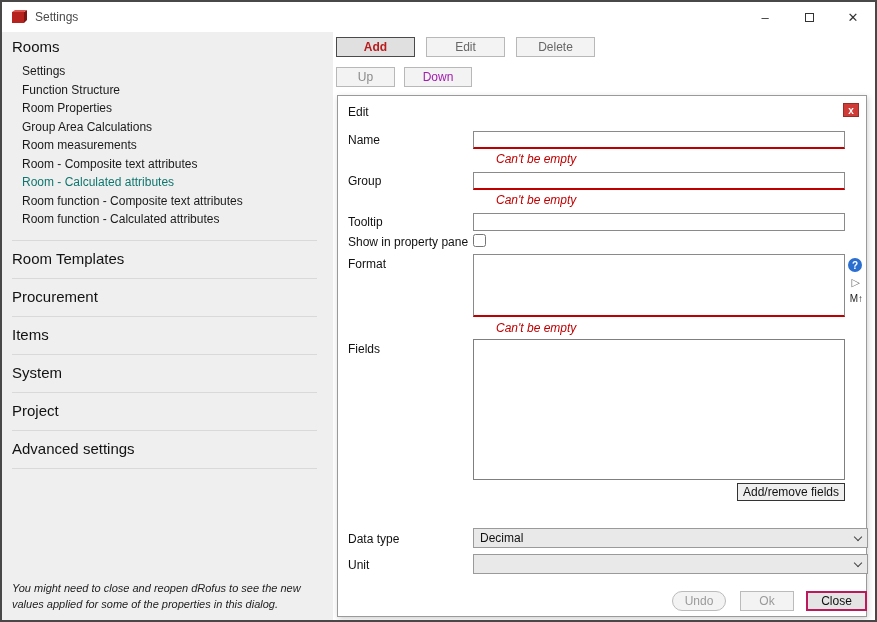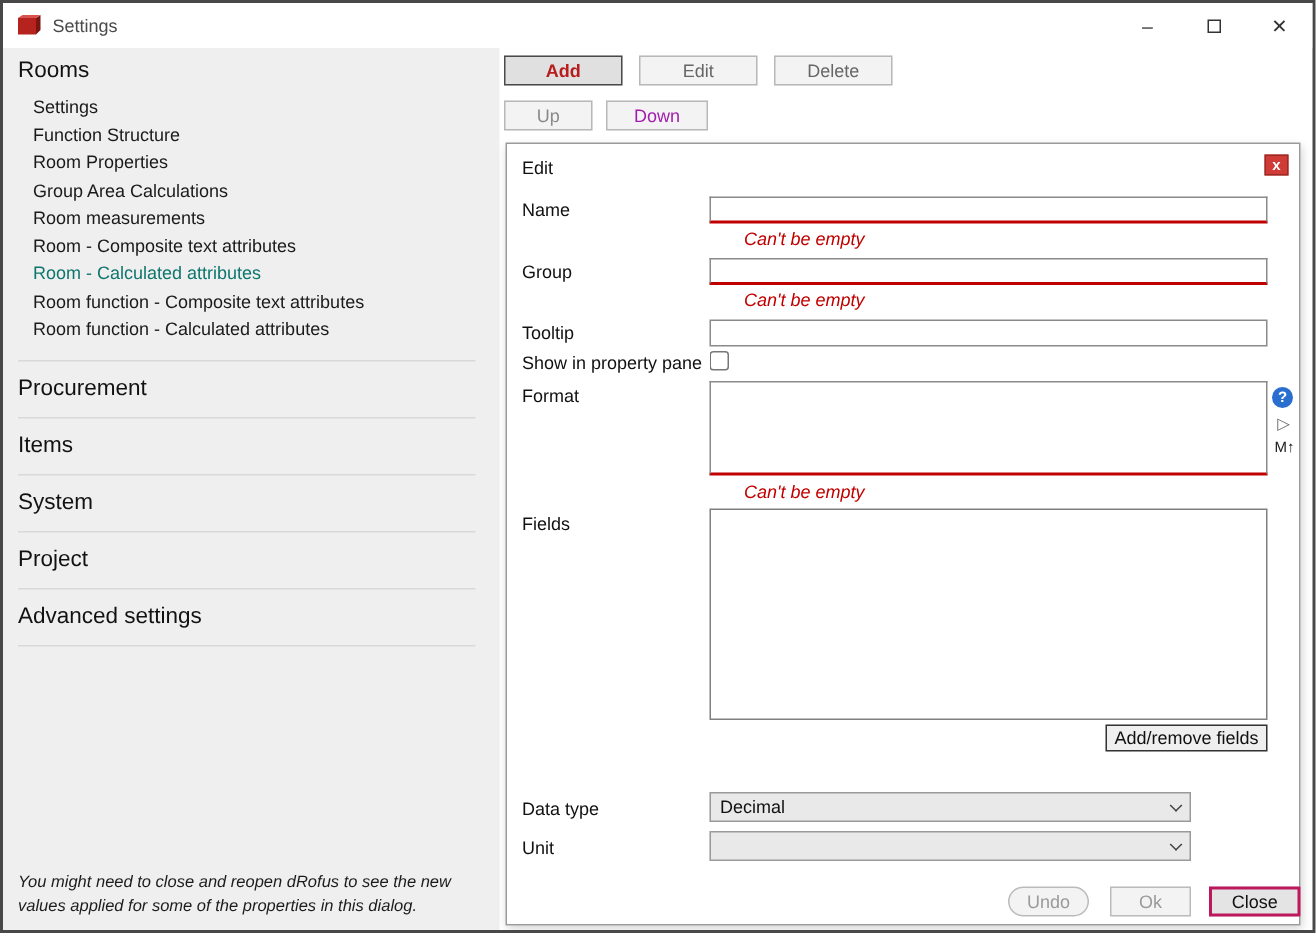--- a/index.html
+++ b/index.html
@@ -49,21 +49,21 @@
          font-size:12px; font-family:inherit; padding:2px 4px; resize:none; }
   .listbox { position:absolute; left:135px; top:243px; width:372px; height:141px; border:1px solid #7f7f7f; background:#fff; }
   .side-icon { position:absolute; cursor:default; }
   .help-icon { right:4px; top:162px; width:14px; height:14px; border-radius:50%; background:#2a6ed0; color:#fff;
                font-size:10px; font-weight:bold; display:flex; align-items:center; justify-content:center; }
   .run-icon  { right:6px; top:180px; font-size:11px; color:#6a6a6a; }
   .case-icon { right:3px; top:197px; font-size:10px; color:#222; }
   .panel-btn { position:absolute; height:18px; background:#efefef; border:1px solid #333; font-size:12px; color:#111;
                display:flex; align-items:center; justify-content:center; padding:0 5px; cursor:default; font-family:inherit; }
   .addremove { top:387px; right:21px; }
-  .dselect { position:absolute; left:135px; width:321px; height:20px; background:#e9e9e9; border:1px solid #9a9a9a;
+  .dselect { position:absolute; left:135px; width:395px; height:20px; background:#e9e9e9; border:1px solid #9a9a9a;
              display:flex; align-items:center; font-size:12px; color:#111; padding:0 6px; cursor:default;gap:22px; }
   .chev { width:6px; height:6px; border-right:1px solid #444; border-bottom:1px solid #444; transform:rotate(45deg);
           margin-left:auto; margin-top:-3px; }
   .bbtn { position:absolute; top:495px; height:20px; font-size:12px; display:flex; align-items:center; justify-content:center;
           background:#f3f3f3; border:1px solid #bbb; cursor:default; font-family:inherit; }
   .bbtn.undo  { left:334px; width:54px; color:#9a9a9a;border-radius:10px; }
   .bbtn.ok    { left:402px; width:54px; color:#9a9a9a; }
   .bbtn.closeb{ left:468px; width:61px; color:#111; border:2px solid #be185d; background:#e4e4e4; }
 </style>
 </head>
@@ -96,20 +96,23 @@
         <div class="tree-item">Settings</div>
         <div class="tree-item">Function Structure</div>
         <div class="tree-item">Room Properties</div>
         <div class="tree-item">Group Area Calculations</div>
         <div class="tree-item">Room measurements</div>
         <div class="tree-item">Room - Composite text attributes</div>
         <div class="tree-item selected">Room - Calculated attributes</div>
         <div class="tree-item">Room function - Composite text attributes</div>
         <div class="tree-item">Room function - Calculated attributes</div>
       </div>
+    </div>
+    <div class="section">
+      <div class="section-heading">Room Templates</div>
     </div>
     <div class="section">
       <div class="section-heading">Procurement</div>
     </div>
     <div class="section">
       <div class="section-heading">Items</div>
     </div>
     <div class="section">
       <div class="section-heading">System</div>
     </div>

